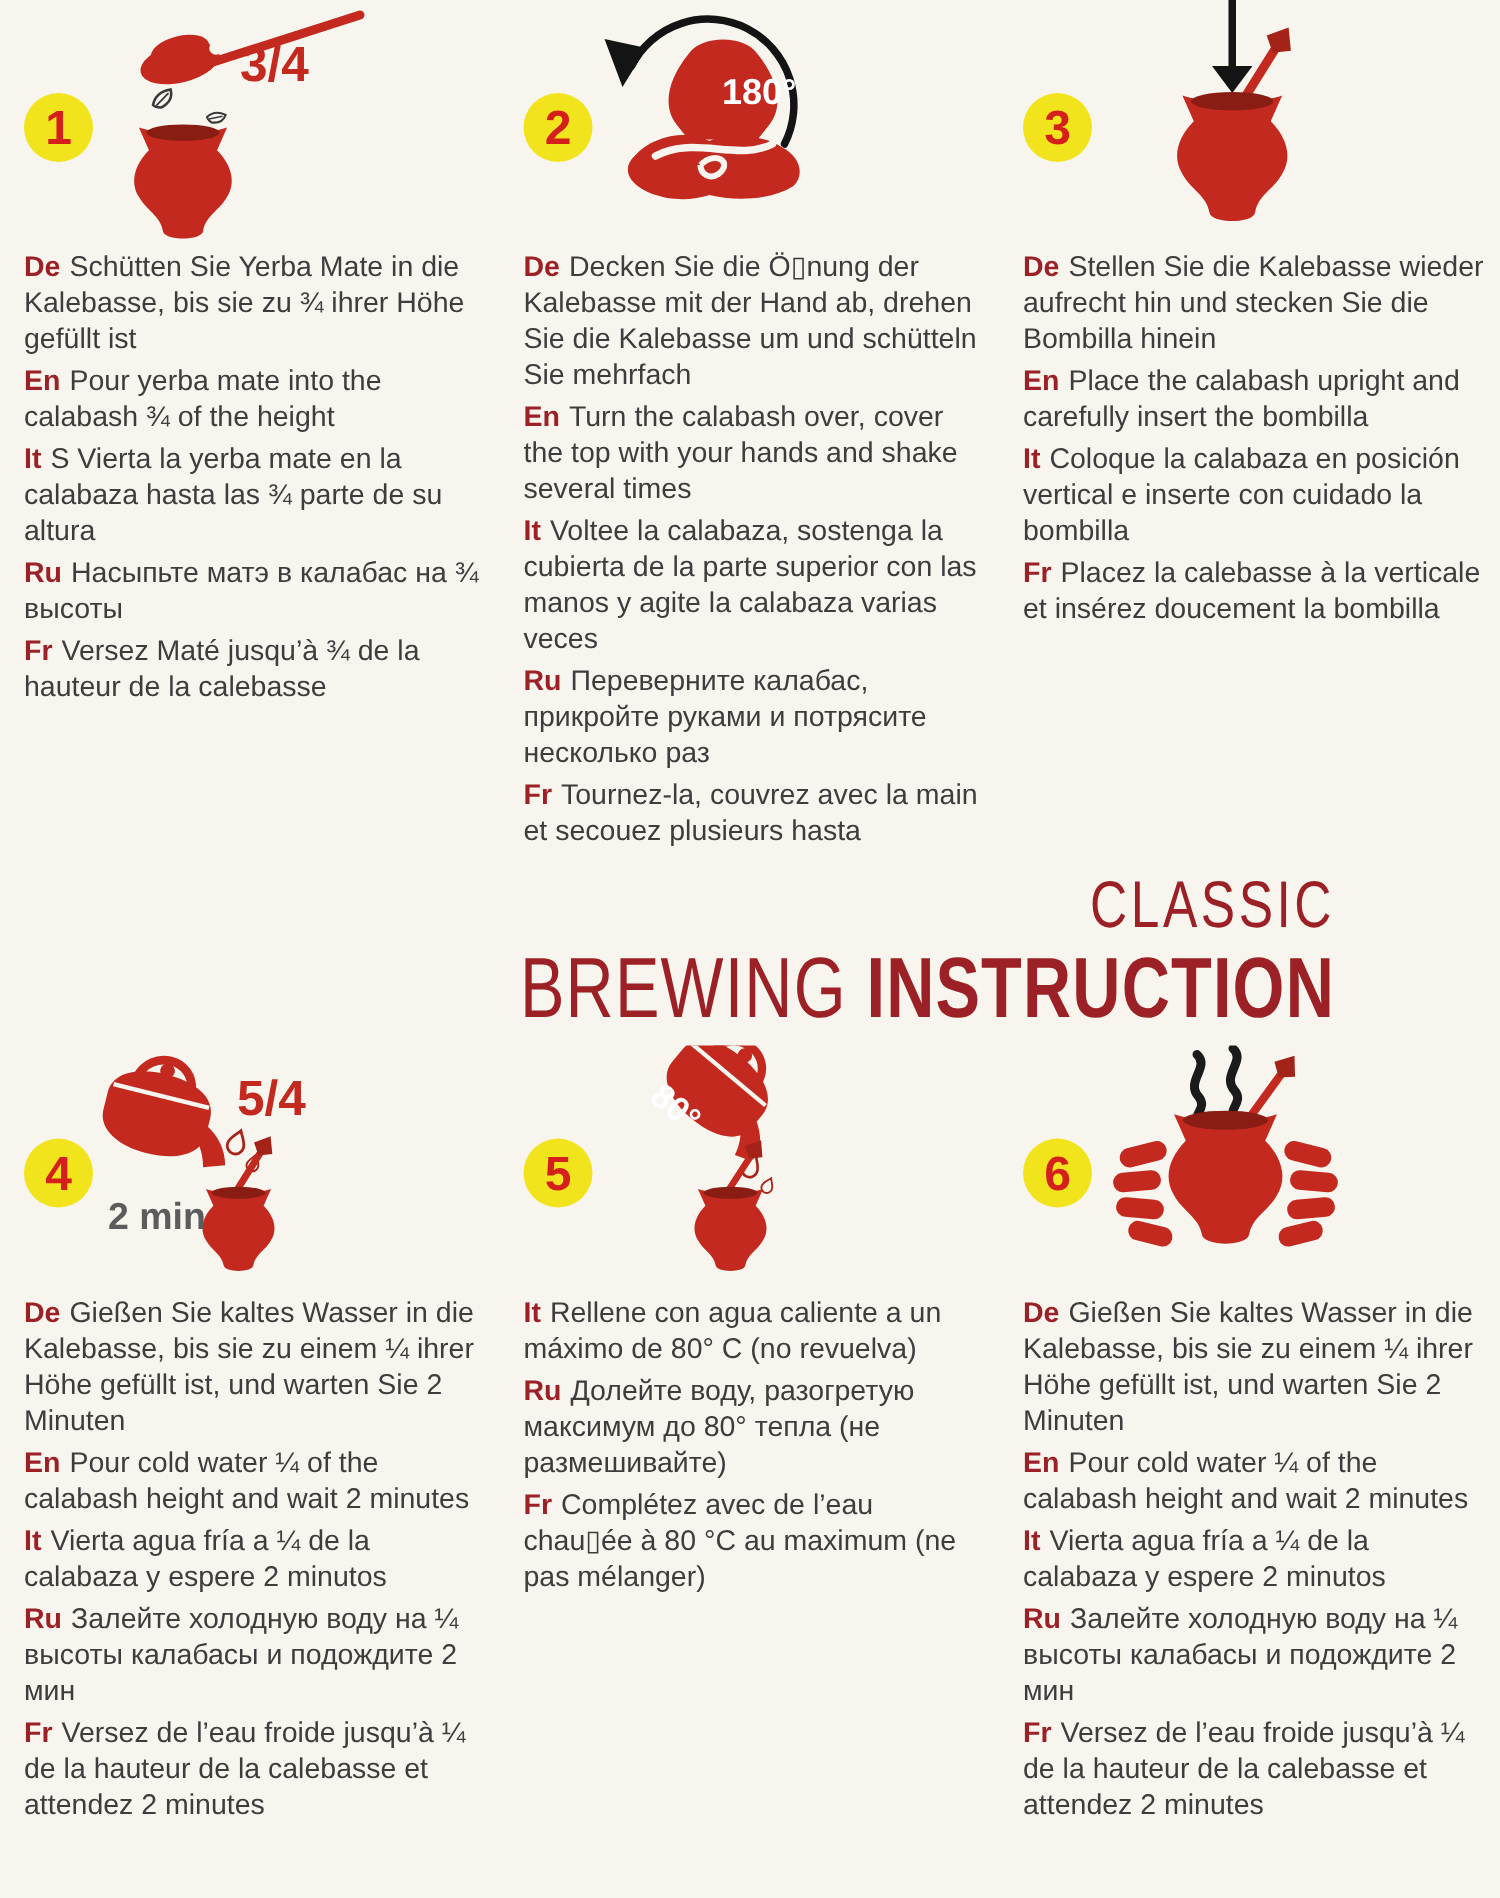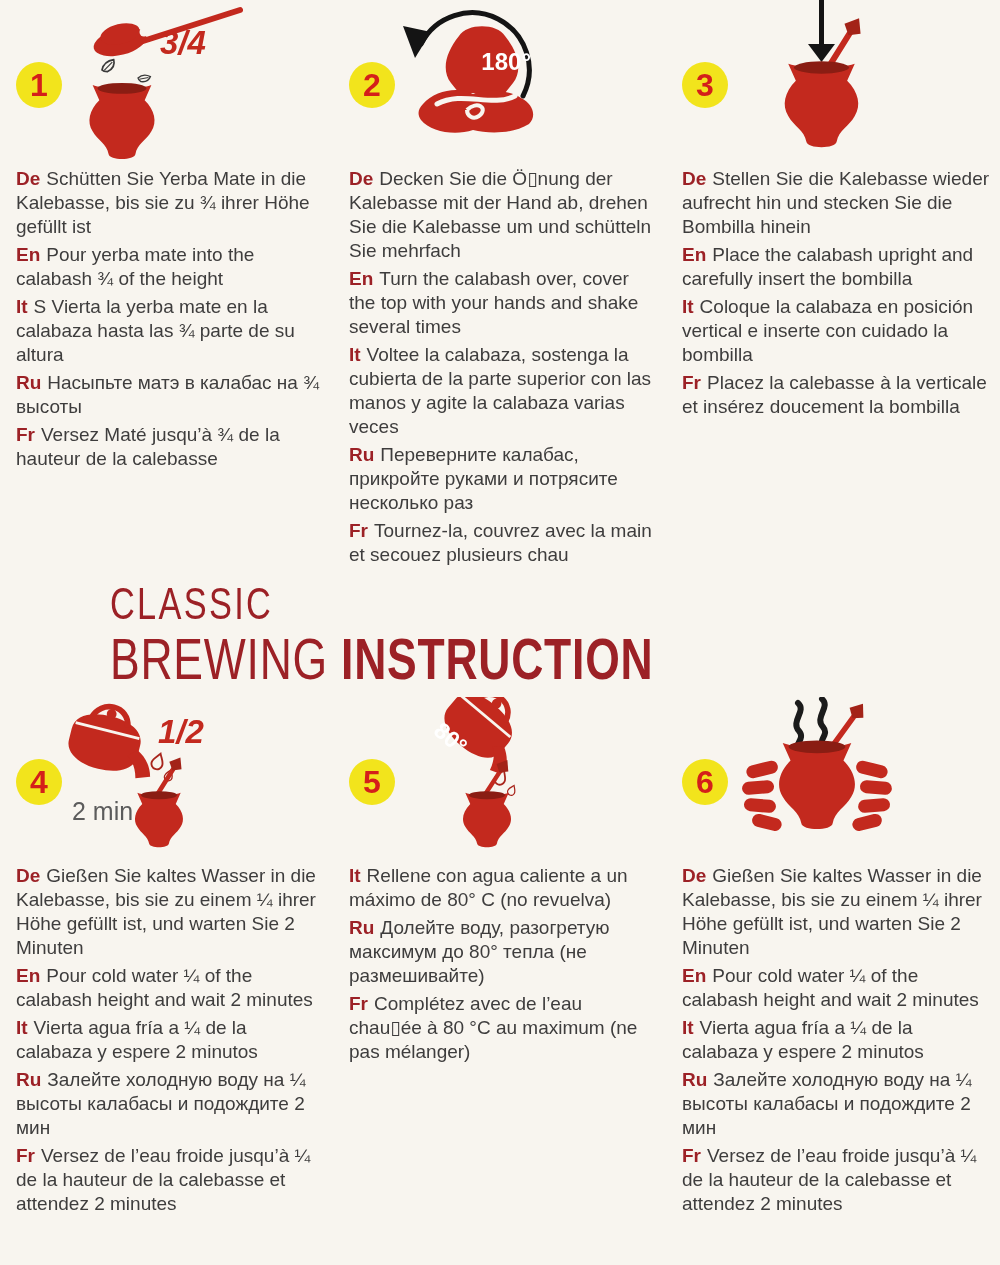--- a/index.html
+++ b/index.html
@@ -12,26 +12,26 @@
   .steps-grid{display:grid;grid-template-columns:333px 333px 334px;}
   .step{position:relative;box-sizing:border-box;padding:0 8px 0 16px;}
   .icon-box{position:relative;height:163px;}
   .icon-box svg{position:absolute;left:24px;top:0;}
   .step-number{
     position:absolute;left:0;top:62px;width:46px;height:46px;border-radius:50%;
     background:#f2e41c;color:#d41f1a;font-size:32px;font-weight:700;
     display:flex;align-items:center;justify-content:center;
   }
   .icon-lbl{position:absolute;font-weight:600;white-space:nowrap;}
-  .lbl-red{color:#c3291e;font-size:33px;font-style:italic;}
+  .lbl-red{color:#c3291e;font-size:33px;}
   .lbl-white{color:#ffffff;font-size:24px;}
-  .lbl-gray{color:#5c5c5c;font-size:25px;font-weight:400;}
+  .lbl-gray{color:#5c5c5c;font-size:25px;font-weight:700;}
   .t{margin:4px 0;font-size:19px;line-height:24px;}
   .t .lang{color:#9c2126;font-weight:700;margin-right:6px;margin-top:20px;}
-  .title-block{text-align:left;margin-top:8px;height:118px;color:#9c2126;}
+  .title-block{text-align:right;margin-top:8px;height:118px;color:#9c2126;}
   .title-line{display:block;transform:scaleX(0.78);transform-origin:50% 50%;}
   .title-l1{font-size:44px;font-weight:500;letter-spacing:3px;line-height:50px;}
   .title-l2{font-size:57px;line-height:60px;letter-spacing:1px;}
   .title-l2 .reg{font-weight:500;}
   .title-l2 .bold{font-weight:800;}
   .red{fill:#c3291e;}
 </style>
 </head>
 <body>
 
@@ -100,21 +100,21 @@
           <path d="M24 18 C50 4 78 22 102 10" stroke="#f8f5ef" stroke-width="5" fill="none" stroke-linecap="round"></path>
           <path d="M54 24 C64 14 76 22 66 30 C60 34 54 30 54 24" stroke="#f8f5ef" stroke-width="4" fill="none"></path>
         </g>
       </svg>
       <span class="icon-lbl lbl-white" style="left:112px;top:48px;width:70px;text-align:right">180°</span>
     </div>
     <p class="t"><b class="lang">De</b><span>Decken Sie die Ö▯nung der Kalebasse mit der Hand ab, drehen Sie die Kalebasse um und schütteln Sie mehrfach</span></p>
     <p class="t"><b class="lang">En</b><span>Turn the calabash over, cover the top with your hands and shake several times</span></p>
     <p class="t"><b class="lang">It</b><span>Voltee la calabaza, sostenga la cubierta de la parte superior con las manos y agite la calabaza varias veces</span></p>
     <p class="t"><b class="lang">Ru</b><span>Переверните калабас, прикройте руками и потрясите несколько раз</span></p>
-    <p class="t"><b class="lang">Fr</b><span>Tournez-la, couvrez avec la main et secouez plusieurs chau</span></p>
+    <p class="t"><b class="lang">Fr</b><span>Tournez-la, couvrez avec la main et secouez plusieurs hasta</span></p>
   </div>
 
   <div class="step">
     <div class="icon-box">
       <div class="step-number">3</div>
       <svg width="230" height="163" viewBox="0 0 230 163">
         <rect x="113" y="0" width="5" height="46" fill="#141414"></rect>
         <polygon points="102,44 129,44 115.5,62" fill="#141414"></polygon>
         <use href="#bombilla" transform="translate(142,36) rotate(32) scale(0.95)"></use>
         <use href="#calabash" transform="translate(68,58) scale(0.95)"></use>
@@ -137,21 +137,21 @@
   <div class="step">
     <div class="icon-box">
       <div class="step-number">4</div>
       <svg width="230" height="163" viewBox="0 0 230 163">
         <use href="#kettle" transform="translate(18,12) scale(0.82) rotate(14 57 40)"></use>
         <use href="#drop" transform="translate(118,64) rotate(20) scale(0.85)"></use>
         <use href="#drop" transform="translate(129,78) rotate(20) scale(0.6)"></use>
         <use href="#bombilla" transform="translate(132,74) rotate(32) scale(0.72)"></use>
         <use href="#calabash" transform="translate(88,92) scale(0.62)"></use>
       </svg>
-      <span class="icon-lbl lbl-red" style="left:142px;top:16px">1/2</span>
+      <span class="icon-lbl lbl-red" style="left:142px;top:16px">5/4</span>
       <span class="icon-lbl lbl-gray" style="left:56px;top:100px">2 min</span>
     </div>
     <p class="t"><b class="lang">De</b><span>Gießen Sie kaltes Wasser in die Kalebasse, bis sie zu einem ¼ ihrer Höhe gefüllt ist, und warten Sie 2 Minuten</span></p>
     <p class="t"><b class="lang">En</b><span>Pour cold water ¼ of the calabash height and wait 2 minutes</span></p>
     <p class="t"><b class="lang">It</b><span>Vierta agua fría a ¼ de la calabaza y espere 2 minutos</span></p>
     <p class="t"><b class="lang">Ru</b><span>Залейте холодную воду на ¼ высоты калабасы и подождите 2 мин</span></p>
     <p class="t"><b class="lang">Fr</b><span>Versez de l’eau froide jusqu’à ¼ de la hauteur de la calebasse et attendez 2 minutes</span></p>
   </div>
 
   <div class="step">

